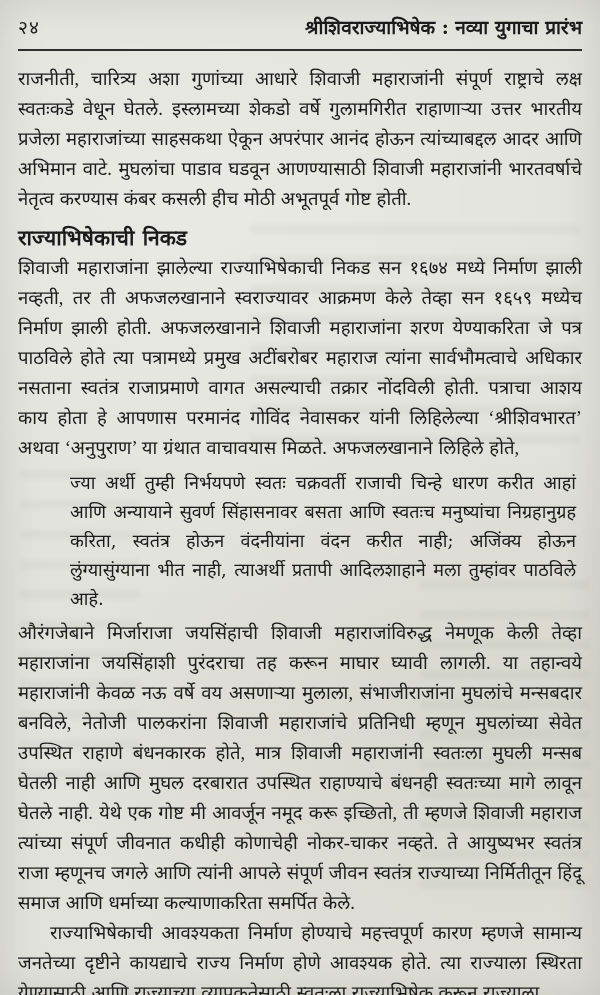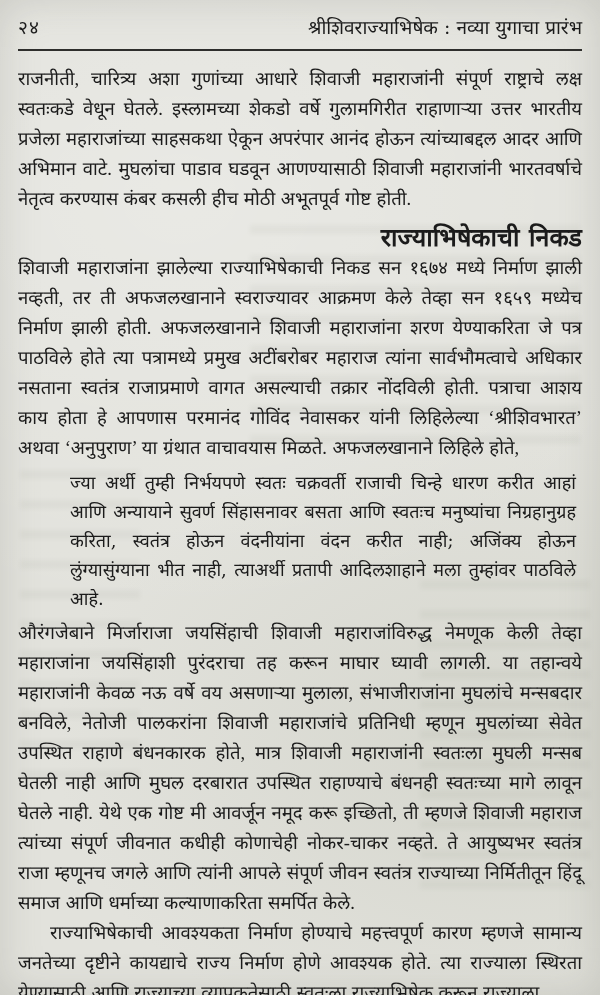--- a/index.html
+++ b/index.html
@@ -46,43 +46,43 @@
   }
 
   .running-head {
     display: flex;
     justify-content: space-between;
     align-items: baseline;
     font-size: 19px;
     line-height: 26px;
   }
   .page-num { letter-spacing: 1px; }
-  .running-title { font-weight: 400; }
+  .running-title { font-weight: 700; }
 
   .rule {
     border: 0;
     border-top: 2px solid #2e2e2c;
     margin: 9px 0 13px 0;
   }
 
   .body-text {
     font-size: 18.5px;
     line-height: 30px;
     text-align: justify;
     word-spacing: 1px;
   }
 
   .body-para { margin: 0; font-family: Liberation Serif, serif; }
 
   .section-heading {
-    font-size: 25px;
+    font-size: 21px;
     font-weight: bold;
     margin-top: 9px;
     line-height: 30px;
-    text-align: right;
+    text-align: left;
   }
 
   .quote {
     margin: 5px 6px 5px 52px;
     font-size: 18px;
     line-height: 29px;
     text-align: justify;
   }
 
   .indent-first { text-indent: 32px; }

